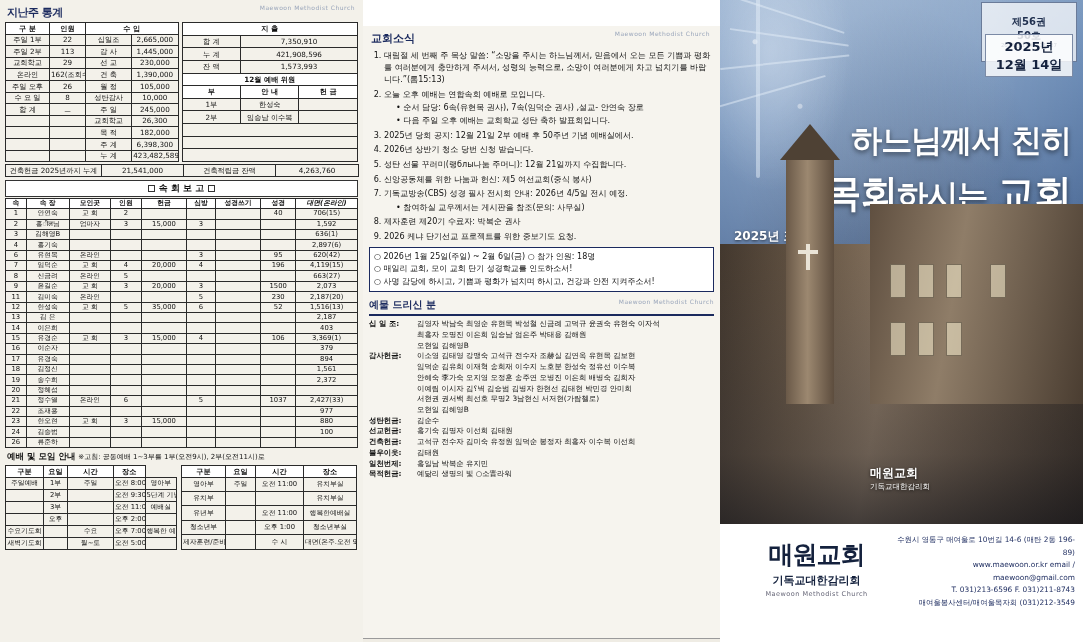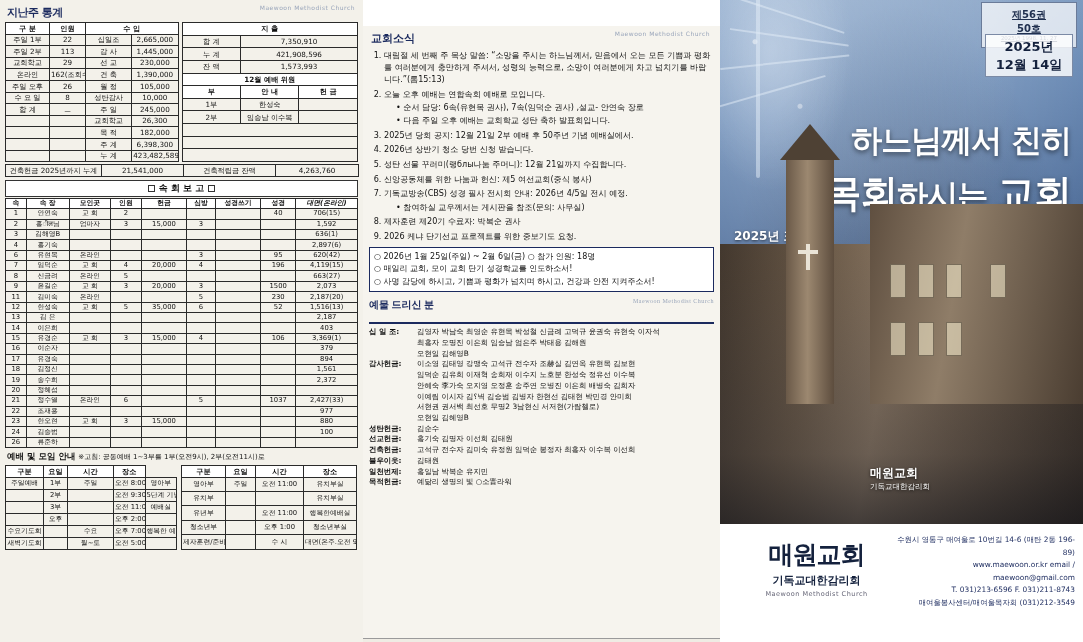--- a/index.html
+++ b/index.html
@@ -77,21 +77,21 @@
   .notice ul li { margin-bottom:1px; }
 
   .box {
     border:1px solid #1b2a5e; margin-top:5px; padding:3px 4px;
     font-size:8px; line-height:1.55; color:#111; background:#fff;
   }
   .box div { white-space:nowrap; }
 
   .mid-sec-title {
     margin-top:6px; font-size:10px; font-weight:bold; color:#1b2a5e;
-    border-bottom:2px solid #1b2a5e; padding-bottom:10px;font-family:Liberation Serif, serif;
+    border-bottom:2px solid #1b2a5e; padding-bottom:2px;
   }
   .offer { font-size:7.4px; line-height:1.45; color:#111; margin-top:3px; }
   .offer .row { display:flex; }
   .offer .k { width:48px; font-weight:bold; flex:0 0 48px; }
   .offer .v { flex:1; }
 
   .bank {
     position:absolute; left:0; bottom:0; width:357px; height:30px;
     border-top:1px solid #9a9a9a; display:flex; align-items:center;
     font-size:8.5px; color:#111; background:#efece4;
@@ -118,21 +118,21 @@
       radial-gradient(circle at 30% 25%, rgba(255,255,255,0.55) 0 2px, rgba(255,255,255,0) 3px),
       radial-gradient(circle at 60% 55%, rgba(255,255,255,0.45) 0 2px, rgba(255,255,255,0) 3px),
       radial-gradient(ellipse at 40% 30%, rgba(226,236,248,0.5), rgba(226,236,248,0) 65%);
       opacity:.9;
   }
   .branch { position:absolute; background:rgba(232,240,250,0.55); transform-origin:0 0; border-radius:2px; }
   .cover-badge {
     position:absolute; right:6px; top:2px; width:96px; text-align:center;
     font-size:7px; color:#20304f; line-height:1.35;
   }
-  .badge-box { border:1px solid #6a7b99; background:rgba(255,255,255,0.72); padding:5px 2px;text-decoration:underline; }
+  .badge-box { border:1px solid #6a7b99; background:rgba(255,255,255,0.72); padding:12px 2px; }
   .date-box {
     position:absolute; right:10px; top:34px; width:88px;
     background:rgba(255,255,255,0.82); border:1px solid #7b8aa5;
     text-align:center; font-size:13px; font-weight:bold; color:#14213d;
     padding:3px 0; line-height:1.35;
   }
   .cover-title {
     position:absolute; right:12px; top:120px; width:330px; text-align:right;
     color:#ffffff; font-weight:bold; letter-spacing:-1px;
     text-shadow:0 2px 5px rgba(0,0,0,0.55);

